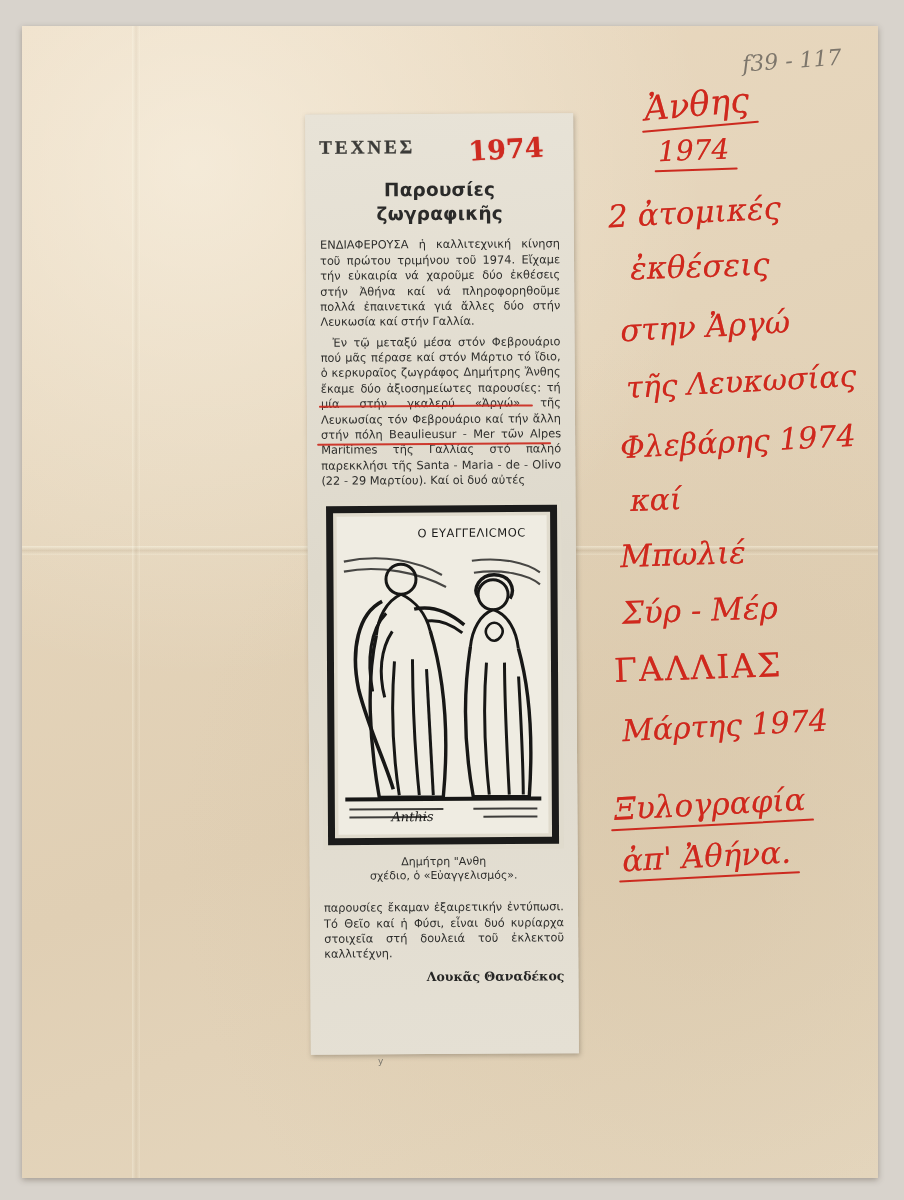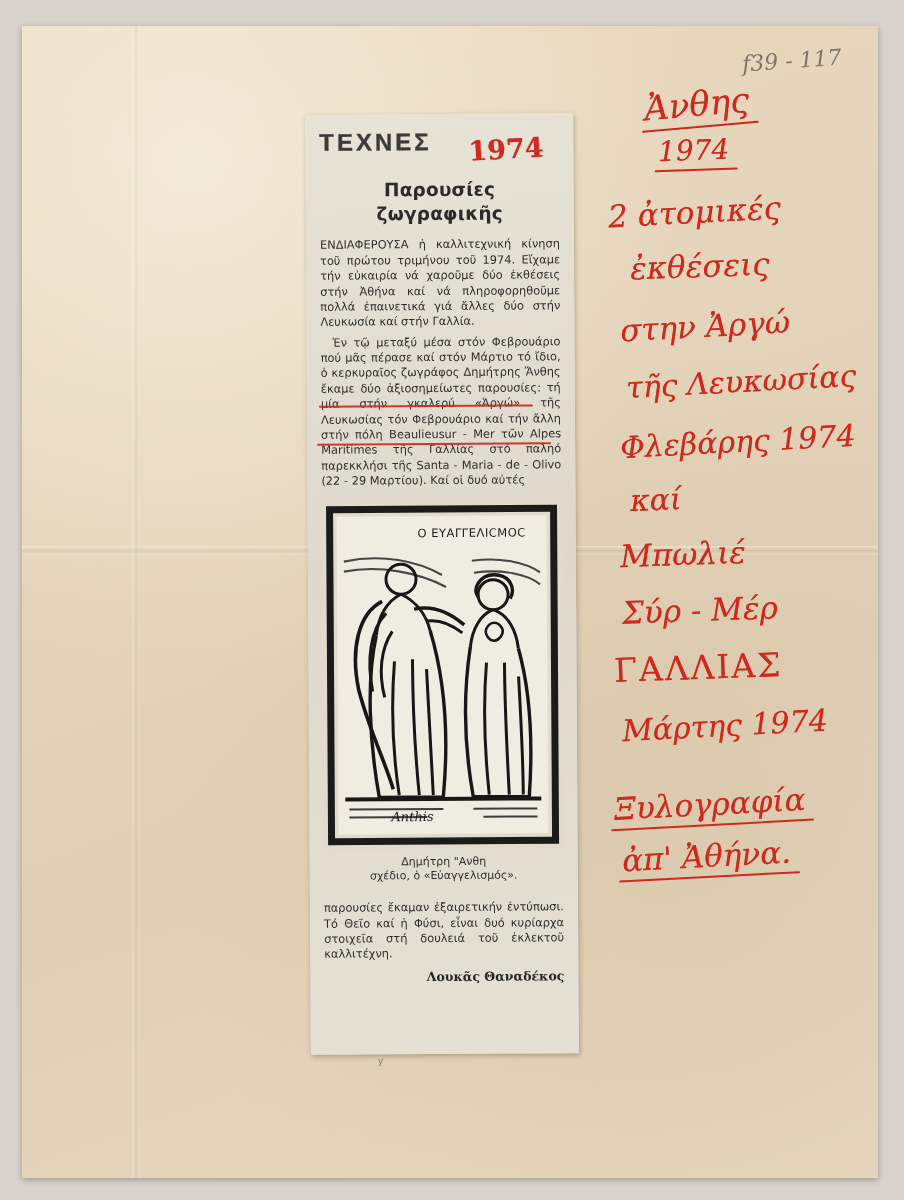--- a/index.html
+++ b/index.html
@@ -72,27 +72,27 @@
     top: 10px;
   }
 
   .masthead {
     display: flex;
     align-items: flex-start;
     justify-content: space-between;
     height: 40px;
   }
   .masthead-word {
-    font-family: Liberation Sans, sans-serif;
-    font-size: 24px;
+    font-family: Liberation Serif, serif;
+    font-size: 19px;
     letter-spacing: 3px;
     font-weight: bold;
     color: #3a3a38;
     -webkit-text-stroke: 0.4px #55524c;
-    margin-top: 4px;
+    margin-top: 12px;
   }
   .masthead-year {
     font-family: "DejaVu Serif", serif;
     font-size: 27px;
     color: #cf2b21;
     transform: rotate(-3deg);
     margin-right: 16px;
     margin-top: 10px;
     font-weight: 600;
     text-shadow: 0 0 1px rgba(190,35,25,0.6);

